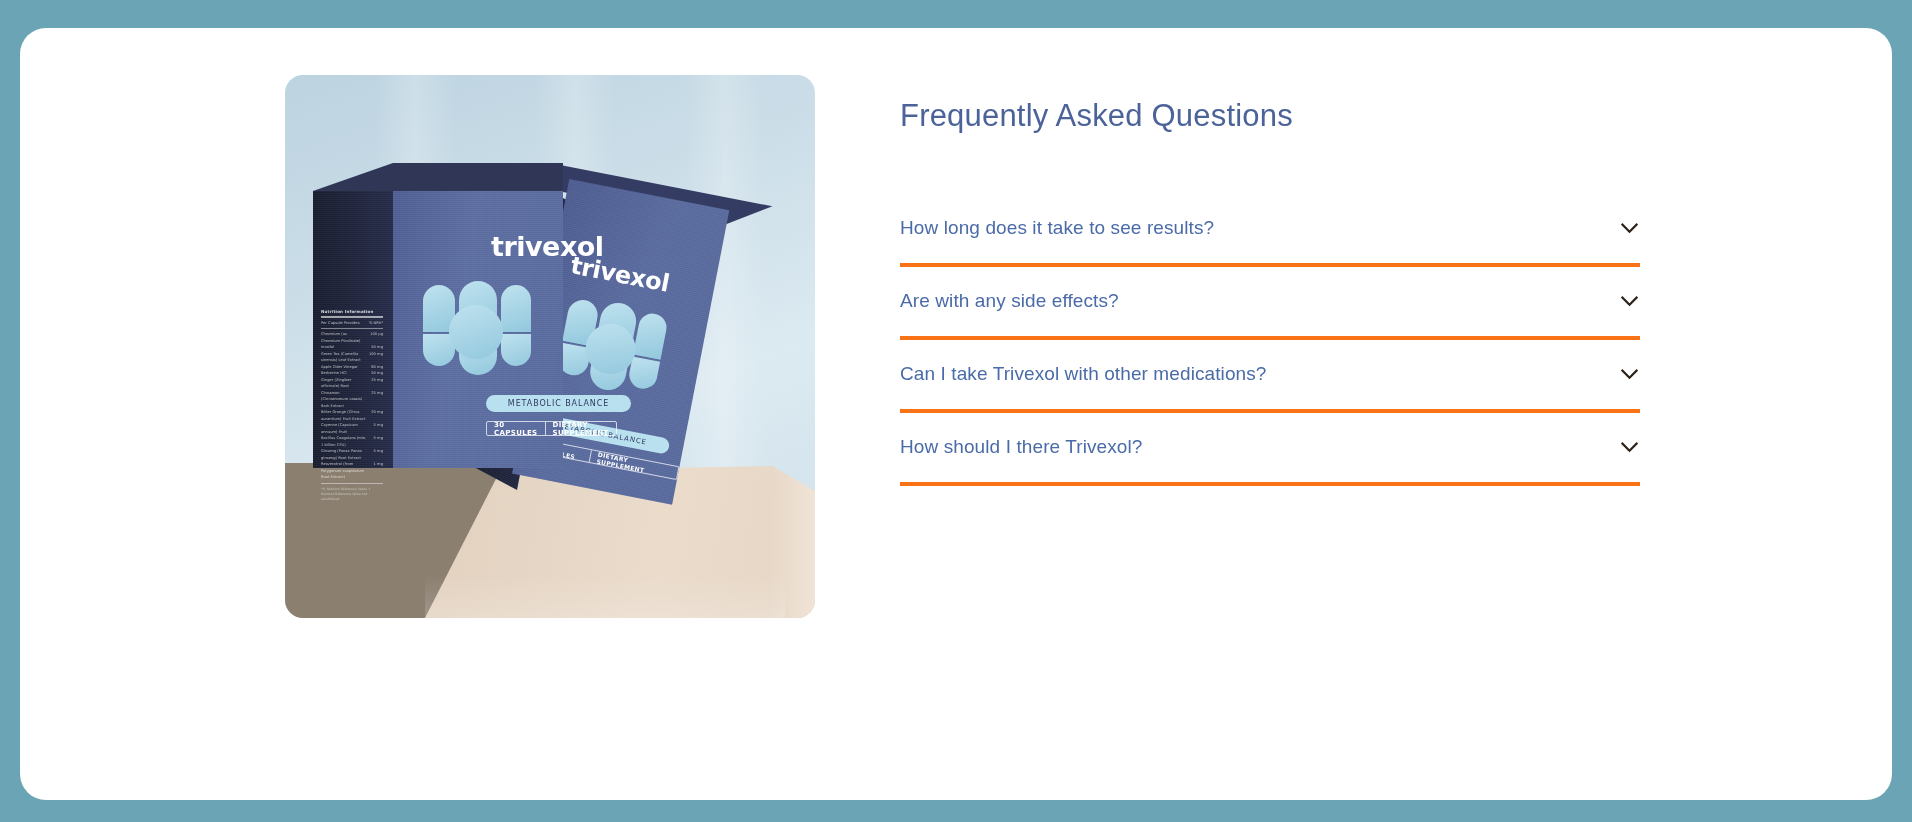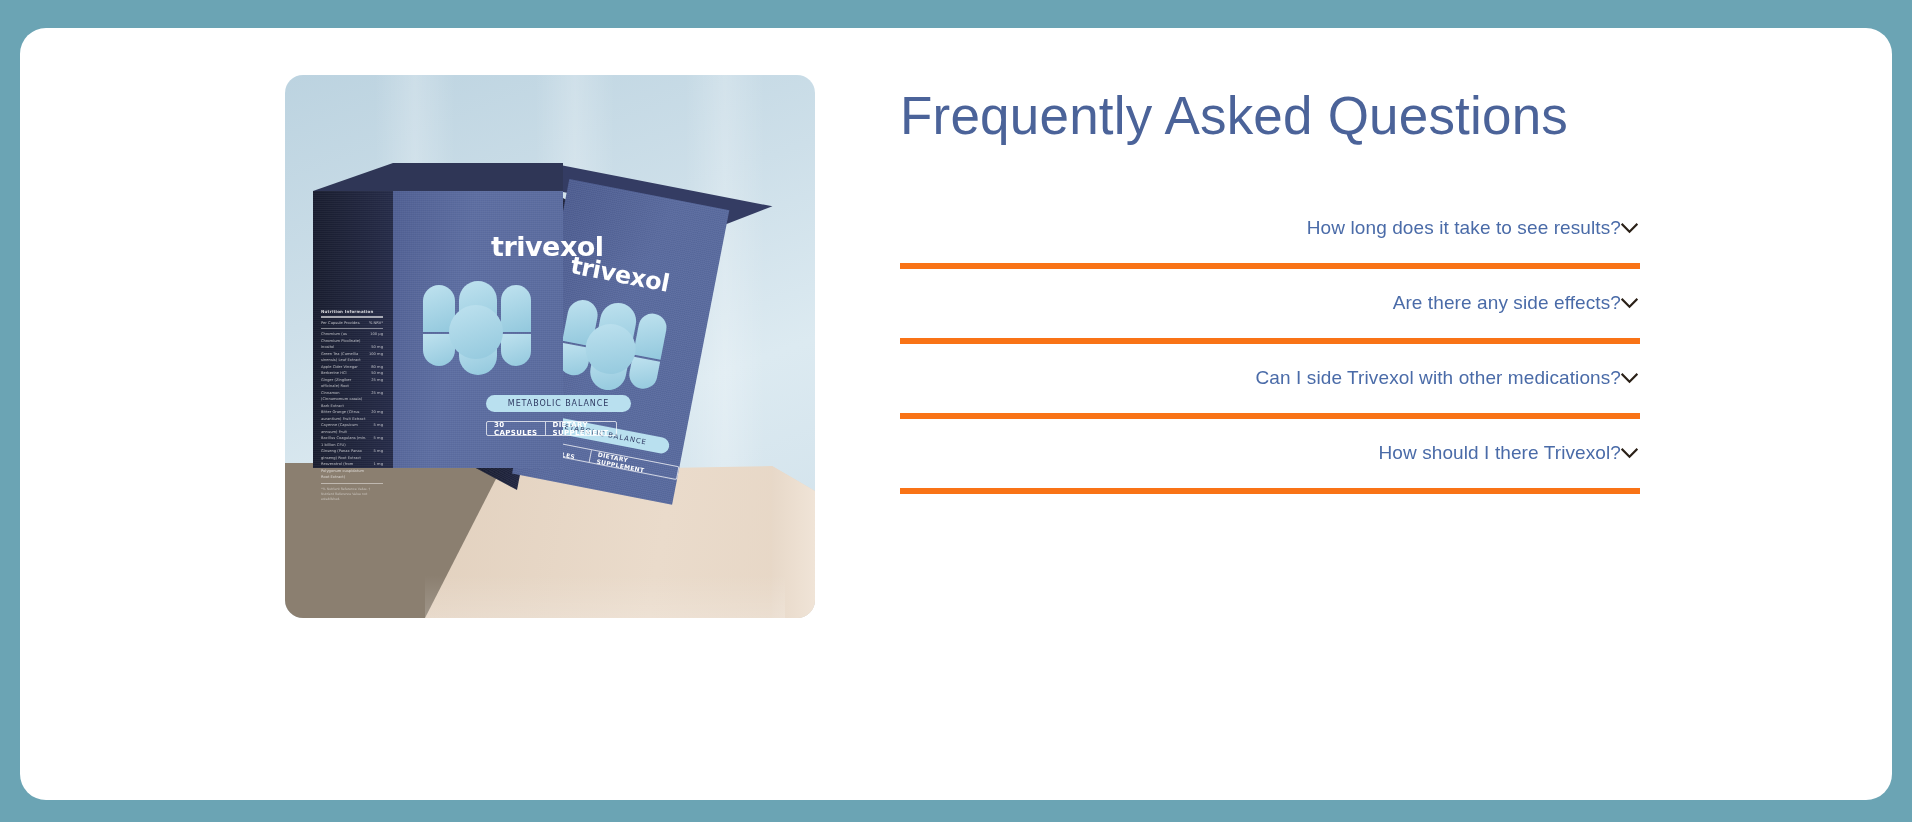--- a/index.html
+++ b/index.html
@@ -250,34 +250,35 @@
   
   #faq-column {
     position: absolute;
     left: 880px;
     top: 60px;
     width: 740px;
   }
 
   #faq-title {
     color: #4b6399;
-    font-size: 53px;
+    font-size: 31px;
     font-weight: normal;
     letter-spacing: .2px;
     line-height: 56px;
     margin-bottom: 50px;
   }
 
   .faq-item {
-    border-bottom: 6px solid #f97316;
+    border-bottom: 4px solid #f97316;
     padding: 21px 0 22px 0;
     display: flex;
     align-items: center;
-    justify-content: flex-end;
+    justify-content: space-between;
     cursor: pointer;
+    gap: 16px;
   }
   .faq-question {
     color: #4a6ba8;
     font-size: 19px;
     line-height: 26px;
     letter-spacing: .1px;
   }
   .chevron-icon {
     width: 17px;
     height: 11px;
@@ -431,29 +432,29 @@
       <div id="faq-list">
           <div class="faq-item">
             <span class="faq-question">How long does it take to see results?</span>
             <span class="chevron-icon">
               <svg viewBox="0 0 17 11" width="17" height="11" aria-hidden="true">
                 <path d="M1.4 1.6 L8.5 8.8 L15.6 1.6" fill="none" stroke="#2b2118" stroke-width="2.1" stroke-linecap="square"></path>
               </svg>
             </span>
           </div>
           <div class="faq-item">
-            <span class="faq-question">Are there any side effects?</span>
+            <span class="faq-question">Are with any side effects?</span>
             <span class="chevron-icon">
               <svg viewBox="0 0 17 11" width="17" height="11" aria-hidden="true">
                 <path d="M1.4 1.6 L8.5 8.8 L15.6 1.6" fill="none" stroke="#2b2118" stroke-width="2.1" stroke-linecap="square"></path>
               </svg>
             </span>
           </div>
           <div class="faq-item">
-            <span class="faq-question">Can I side Trivexol with other medications?</span>
+            <span class="faq-question">Can I take Trivexol with other medications?</span>
             <span class="chevron-icon">
               <svg viewBox="0 0 17 11" width="17" height="11" aria-hidden="true">
                 <path d="M1.4 1.6 L8.5 8.8 L15.6 1.6" fill="none" stroke="#2b2118" stroke-width="2.1" stroke-linecap="square"></path>
               </svg>
             </span>
           </div>
           <div class="faq-item">
             <span class="faq-question">How should I there Trivexol?</span>
             <span class="chevron-icon">
               <svg viewBox="0 0 17 11" width="17" height="11" aria-hidden="true">

